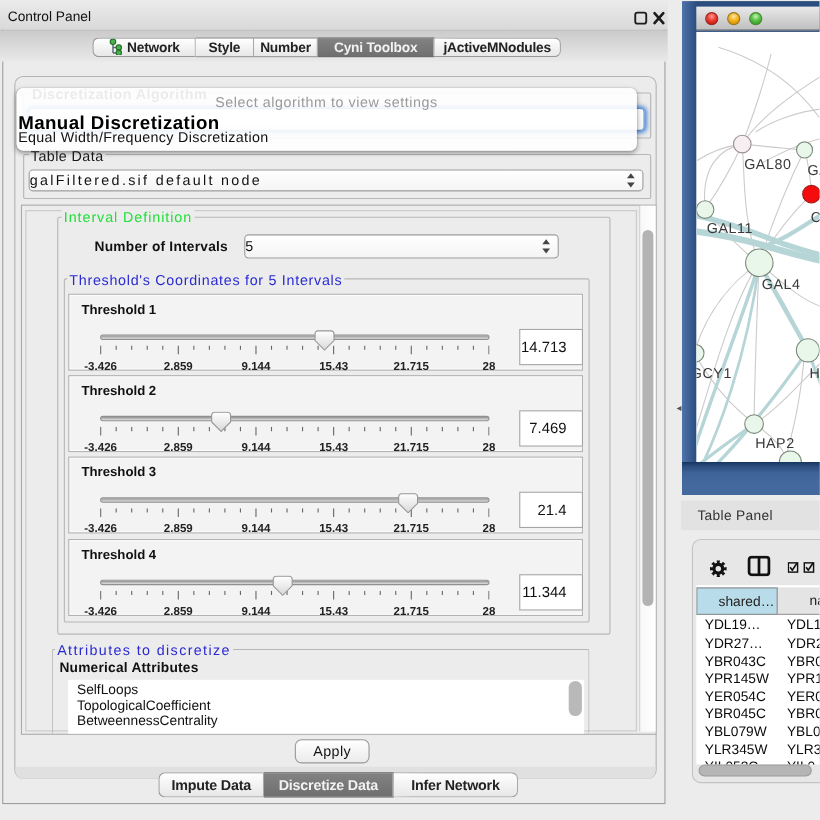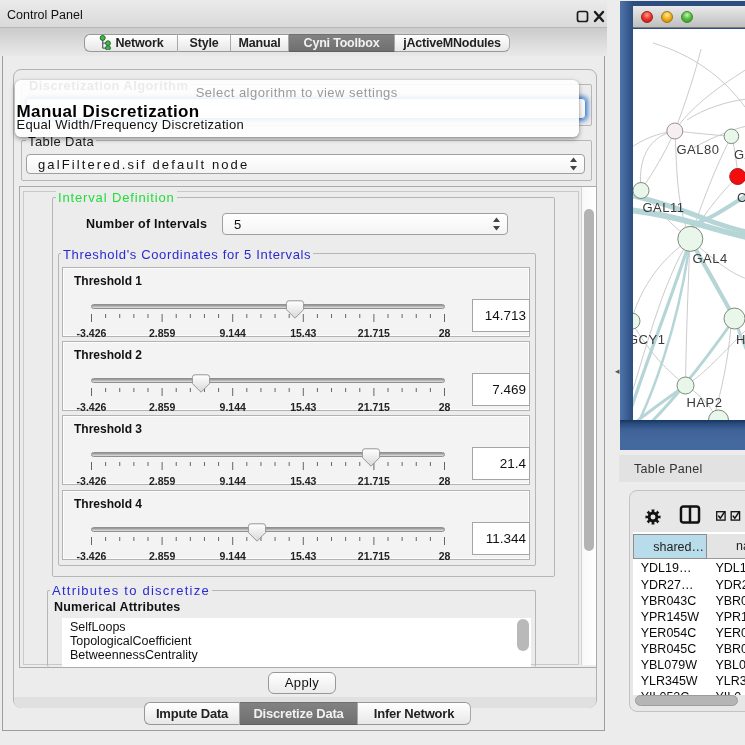--- a/index.html
+++ b/index.html
@@ -20,21 +20,21 @@
 .tabbar .sel{background:linear-gradient(#828282,#6f6f6f);color:#f2f2f2;border-top:1px solid #6f6f6f;border-bottom:1px solid #5f5f5f;}
 #toptabs{left:84px;top:34px;}
 
 #content{position:absolute;left:13px;top:69px;width:584px;height:639px;border:1px solid #b3b3b3;border-radius:8px;background:#ececec;}
 #contentfoot{position:absolute;left:14px;top:697px;width:582px;height:10.5px;background:#e0e0e0;border-radius:0 0 7px 7px;}
 
 .group{position:absolute;border:1px solid #b6b6b6;border-radius:2px;}
 .glabel{position:absolute;font-size:12px;background:#ececec;padding:0 2px;white-space:nowrap;}
 
 .combo{position:absolute;background:linear-gradient(#ffffff,#f4f4f4);border:1px solid #9f9f9f;border-radius:4px;font-size:13px;color:#111;}
-.combo .txt{position:absolute;left:11px;top:50%;transform:translateY(-50%);white-space:nowrap;letter-spacing:2.1px;}
+.combo .txt{position:absolute;left:0;top:50%;transform:translateY(-50%);white-space:nowrap;letter-spacing:2.1px;}
 .combo .arr{position:absolute;right:6px;top:50%;transform:translateY(-50%);width:9px;height:14px;}
 .arr svg{display:block;}
 
 #gdisc{left:21px;top:84px;width:571px;height:42px;}
 #gdisc-label{left:27px;top:78px;color:#333;font-size:13px;font-weight:bold;letter-spacing:.4px;}
 #dcombo{left:26px;top:98px;width:560px;height:21px;box-shadow:0 0 4px 1.5px rgba(62,125,210,.9);border-color:#5a92d6;}
 
 #popup{position:absolute;left:15px;top:80px;width:563.5px;height:57px;background:rgba(255,255,255,.90);border-radius:6px;box-shadow:0 2px 5px rgba(0,0,0,.4),0 0 1px rgba(0,0,0,.3);}
 #popup .hint{position:absolute;left:0;right:0;top:4.5px;text-align:center;font-size:13px;letter-spacing:.5px;color:#9a9a9a;}
 #popup .it1{position:absolute;left:1.5px;top:22px;font-size:17px;font-weight:bold;letter-spacing:.4px;color:#000;}
@@ -54,21 +54,21 @@
 #noi-label{left:86px;top:217px;font-size:12.5px;font-weight:bold;letter-spacing:.2px;color:#111;}
 #noicombo{left:222px;top:213px;width:286px;height:22px;}
 #gthr{left:58px;top:253px;width:478px;height:313px;}
 #gthr-label{left:61px;top:247px;color:#2a2ad2;font-size:13px;letter-spacing:.65px;}
 .thrbox{position:absolute;left:62px;width:468px;height:70px;background:#f3f3f3;border:1px solid #b3b3b3;box-shadow:inset 0 0 0 1px #fdfdfd;}
 .thrbox .tl{position:absolute;left:11px;top:6px;font-size:12px;font-weight:bold;color:#111;}
 .track{position:absolute;left:28px;top:36px;width:354px;height:5px;border-radius:3px;background:linear-gradient(#8f8f8f,#e2e2e2);border:1px solid #909090;}
 .ticks{position:absolute;left:28px;top:46px;width:354px;height:10px;}
 .tlabels{position:absolute;left:28px;top:59px;width:354px;height:12px;font-size:10.5px;font-weight:bold;color:#222;}
 .tlabels span{position:absolute;transform:translateX(-50%);white-space:nowrap;}
-.vbox{position:absolute;left:409px;top:31px;width:58px;height:33px;background:#fff;border:1px solid #a5a5a5;font-size:13.5px;color:#111;text-align:right;line-height:31px;padding-right:3px;}
+.vbox{position:absolute;left:409px;top:31px;width:58px;height:33px;background:#fff;border:1px solid #a5a5a5;font-size:13.5px;color:#111;text-align:right;line-height:31px;padding-right:14px;}
 .thumb-sl{position:absolute;top:32px;width:20px;height:19px;transform:translateX(-50%);}
 
 #gattr{left:47px;top:590px;width:489px;height:77px;}
 #gattr-label{left:50px;top:583px;color:#2a2ad2;font-size:13px;letter-spacing:1.25px;}
 #numattr{left:54px;top:600px;font-size:12.5px;font-weight:bold;letter-spacing:.2px;color:#111;}
 #attrlist{left:62px;top:618px;width:469px;height:49px;background:#fff;font-size:12.5px;color:#111;overflow:hidden;padding-top:2px;}
 #attrlist div{padding-left:8px;height:14px;line-height:14px;margin-top:0px;}
 #attrlist .sb{position:absolute;right:2px;top:1px;width:12px;height:32px;background:#b9b9b9;border-radius:6px;padding:0;}
 
 #applybtn{left:268px;top:672px;width:68px;height:22px;background:linear-gradient(#ffffff,#ebebeb);border:1px solid #989898;border-radius:6px;font-size:13px;letter-spacing:.4px;color:#111;text-align:center;line-height:20px;}
@@ -109,21 +109,21 @@
   </div>
   <div id="tabstrip"></div>
   <div class="tabbar" id="toptabs">
     <div class="tab" style="width:94px"><svg width="13" height="15" viewBox="0 0 13 15" style="vertical-align:-3px;margin-right:4px">
             <path d="M3.7 4 V13.2 M3.7 8.2 H7 M3.7 13.2 H7" stroke="#5c6675" stroke-width="1.3" fill="none"></path>
             <circle cx="3.7" cy="2.9" r="2.5" fill="#4caf50" stroke="#1e7023" stroke-width="1"></circle>
             <circle cx="9" cy="8.2" r="2.4" fill="#4caf50" stroke="#1e7023" stroke-width="1"></circle>
             <circle cx="9" cy="13" r="2.4" fill="#4caf50" stroke="#1e7023" stroke-width="1"></circle>
           </svg>Network</div>
     <div class="tab" style="width:53px">Style</div>
-    <div class="tab" style="width:58px">Manual</div>
+    <div class="tab" style="width:58px">Number</div>
     <div class="tab sel" style="width:106px">Cyni Toolbox</div>
     <div class="tab" style="width:115px">jActiveMNodules</div>
   </div>
   <div id="content"></div>
   <div id="contentfoot"></div>
 
   <div class="group" id="gdisc"></div>
   <div class="glabel" id="gdisc-label" style="font-weight:bold">Discretization Algorithm</div>
   <div class="combo" id="dcombo"></div>
 

